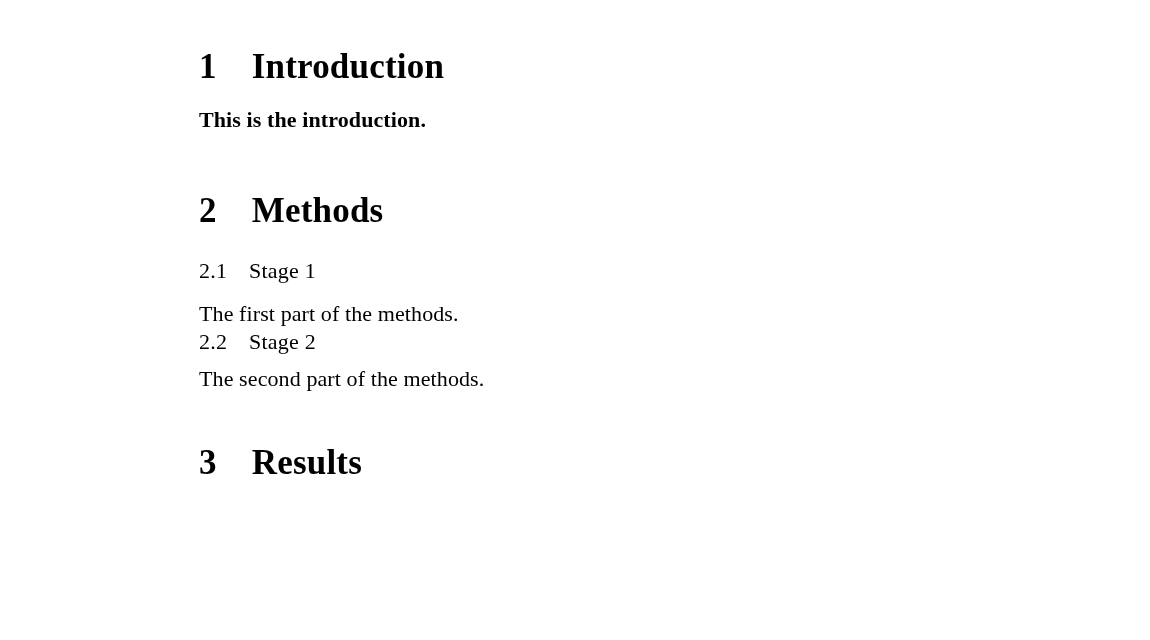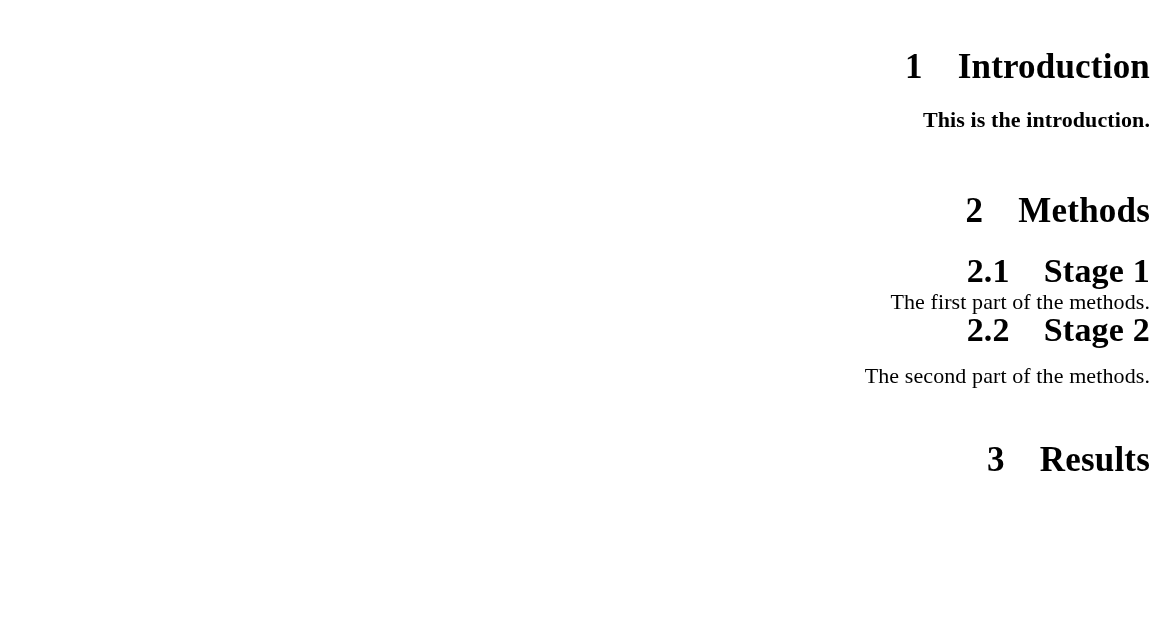--- a/index.html
+++ b/index.html
@@ -14,53 +14,53 @@
     font-family: "Liberation Serif", "DejaVu Serif", serif;
     color: #000000;
   }
   .page {
     box-sizing: border-box;
     width: 1150px;
     height: 640px;
     padding: 46px 0 0 199px;
     display: flex;
     flex-direction: column;
-    align-items: flex-end;
+    align-items: flex-start;
   }
   .sec-heading {
     margin: 0;
     font-size: 35px;
     line-height: 42px;
     font-weight: bold;
     letter-spacing: 0.2px;
     white-space: nowrap;
   }
   .subsec-heading {
     margin: 0;
-    font-size: 34px;
+    font-size: 22px;
     line-height: 30px;
-    font-weight: bold;
+    font-weight: normal;
     letter-spacing: 0.2px;
     white-space: nowrap;
   }
   .body-par {
     margin: 0;
     font-size: 22px;
     line-height: 27px;
     letter-spacing: 0.1px;
     white-space: nowrap;
   }
   .sec-num { display: inline-block; margin-right: 1em; }
   
   .mt18 { margin-top: 18px; font-weight: bold; }
   .mt43 { margin-top: 57px; }
   .mt24 { margin-top: 24px; }
-  .mt14 { margin-top: 2px; }
+  .mt14 { margin-top: 14px; }
   .mt40 { }
-  .mt15 { margin-top: 17px; }
+  .mt15 { margin-top: 8px; }
   .mt42 { margin-top: 50px; }
 </style>
 </head>
 <body>
 
 <div class="page">
 
   <h2 class="sec-heading">
     <span class="sec-num">1</span><span>Introduction</span>
   </h2>

